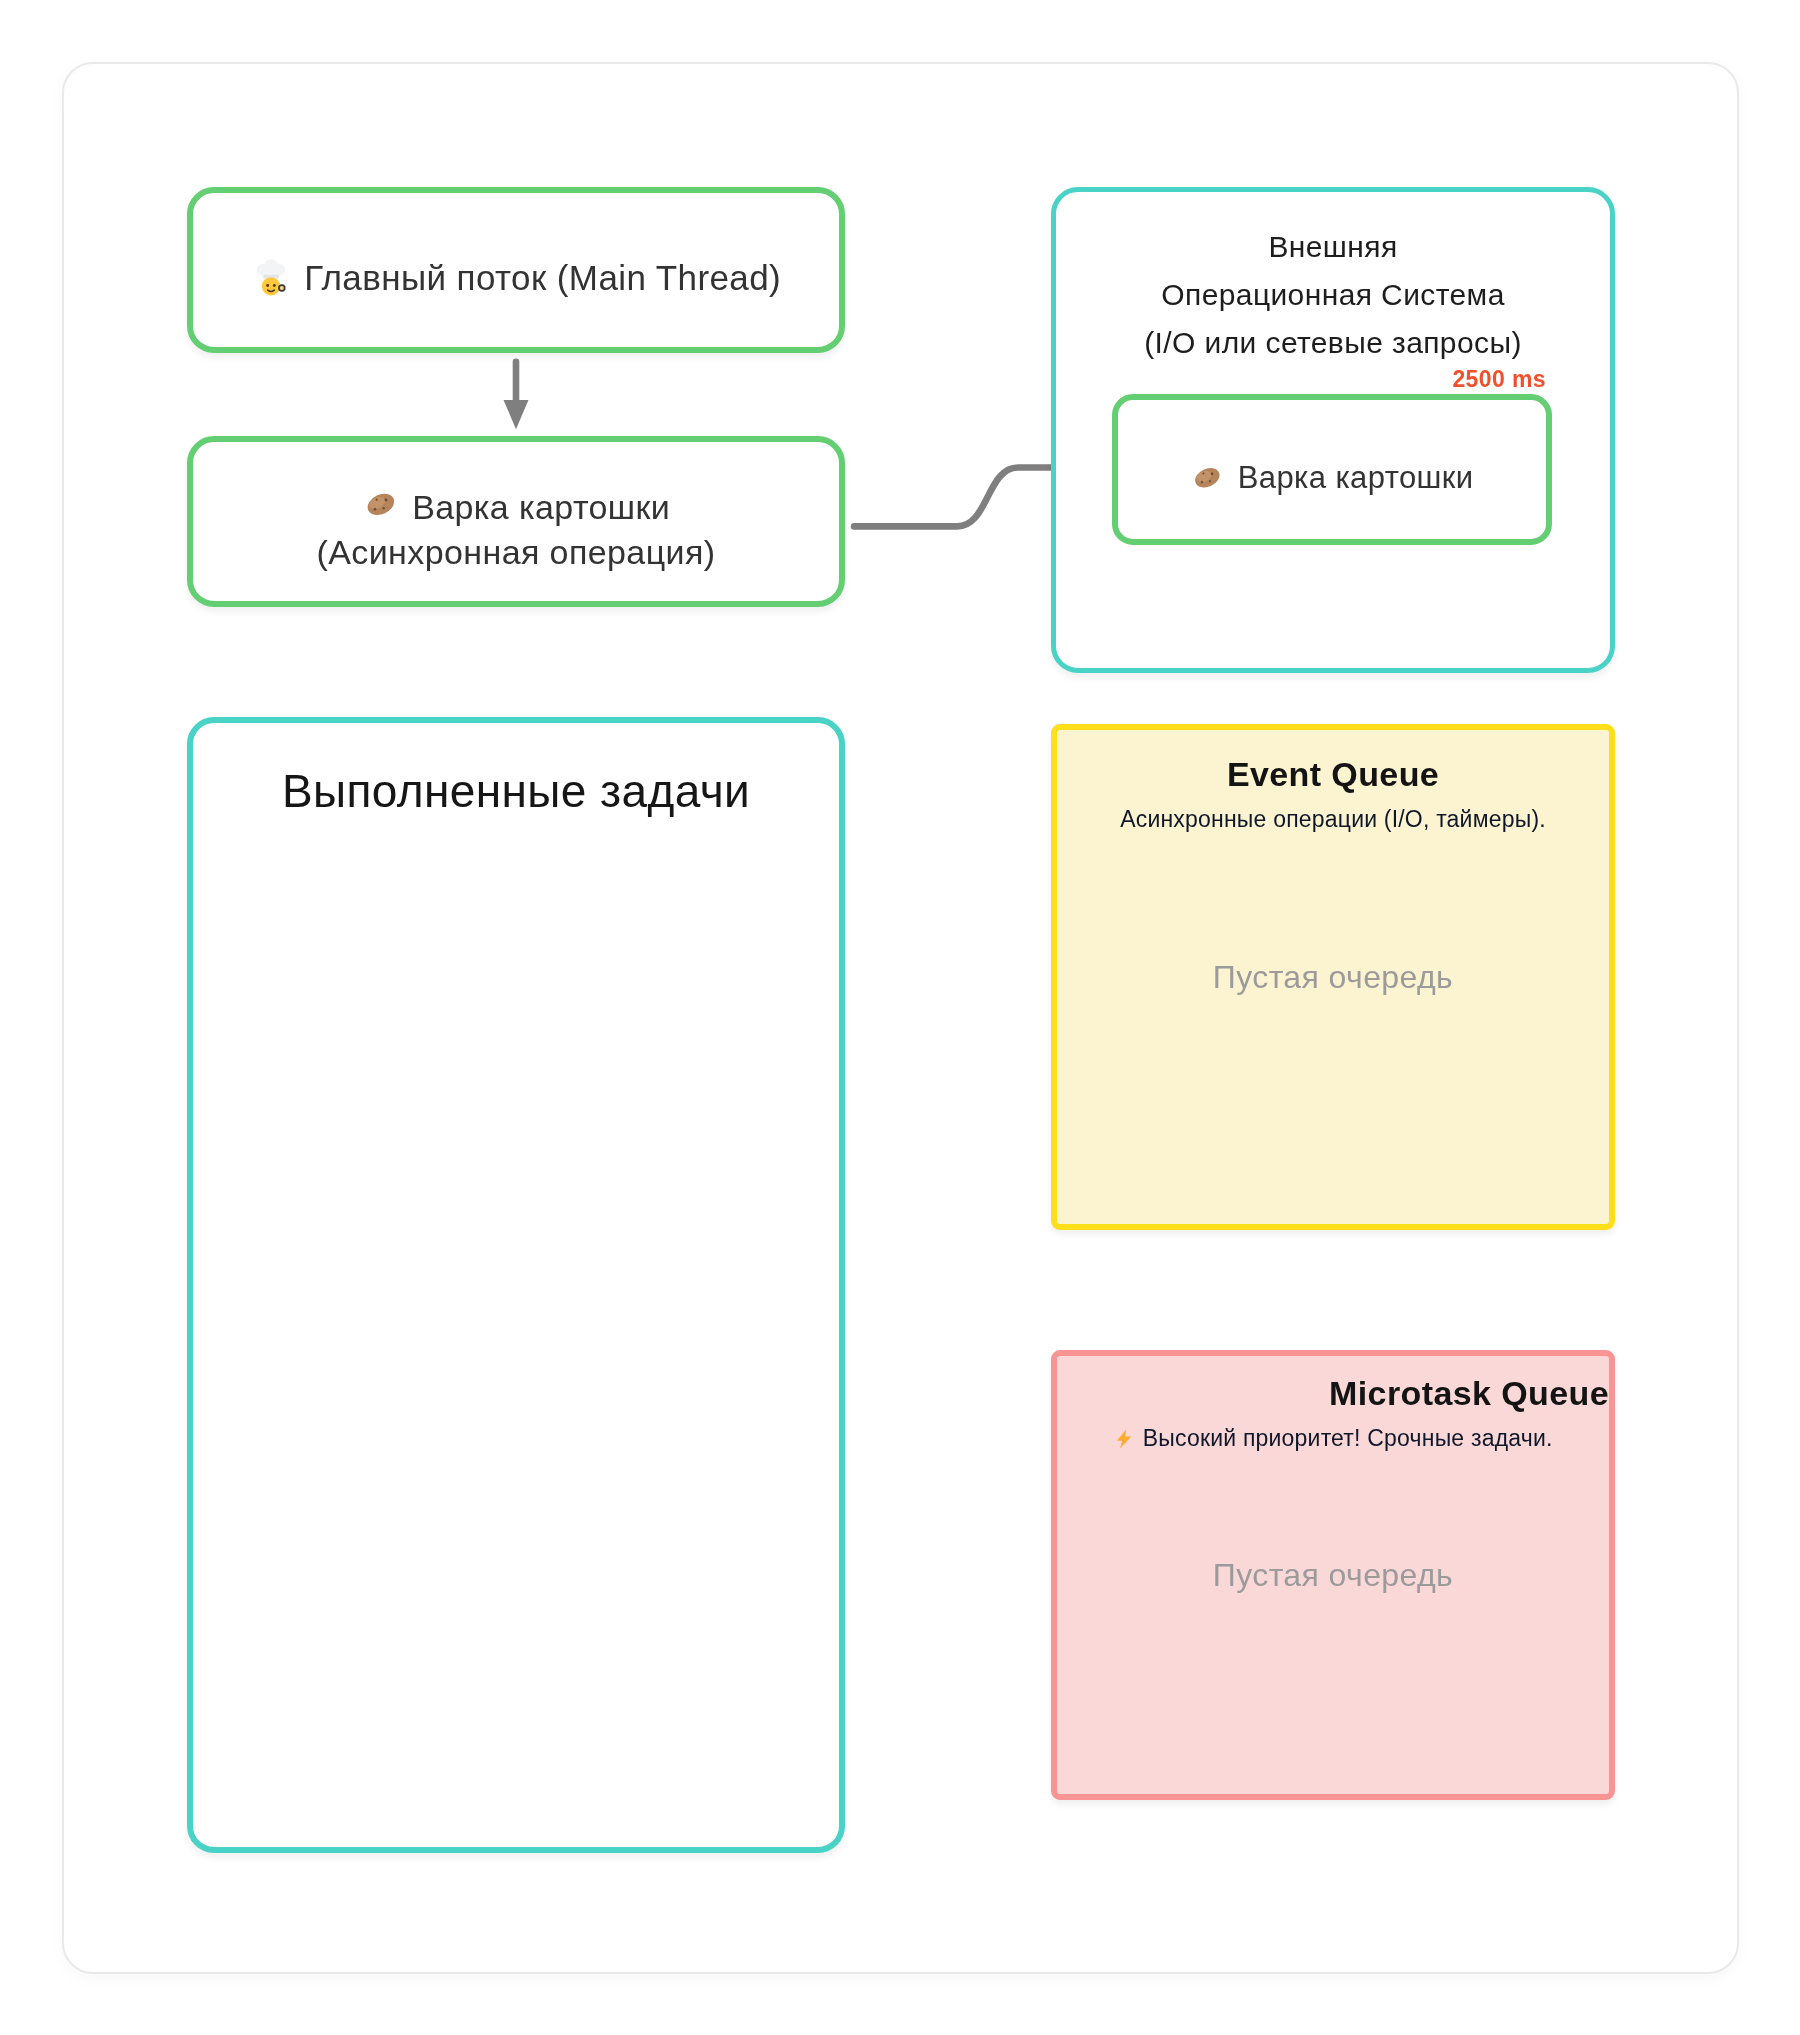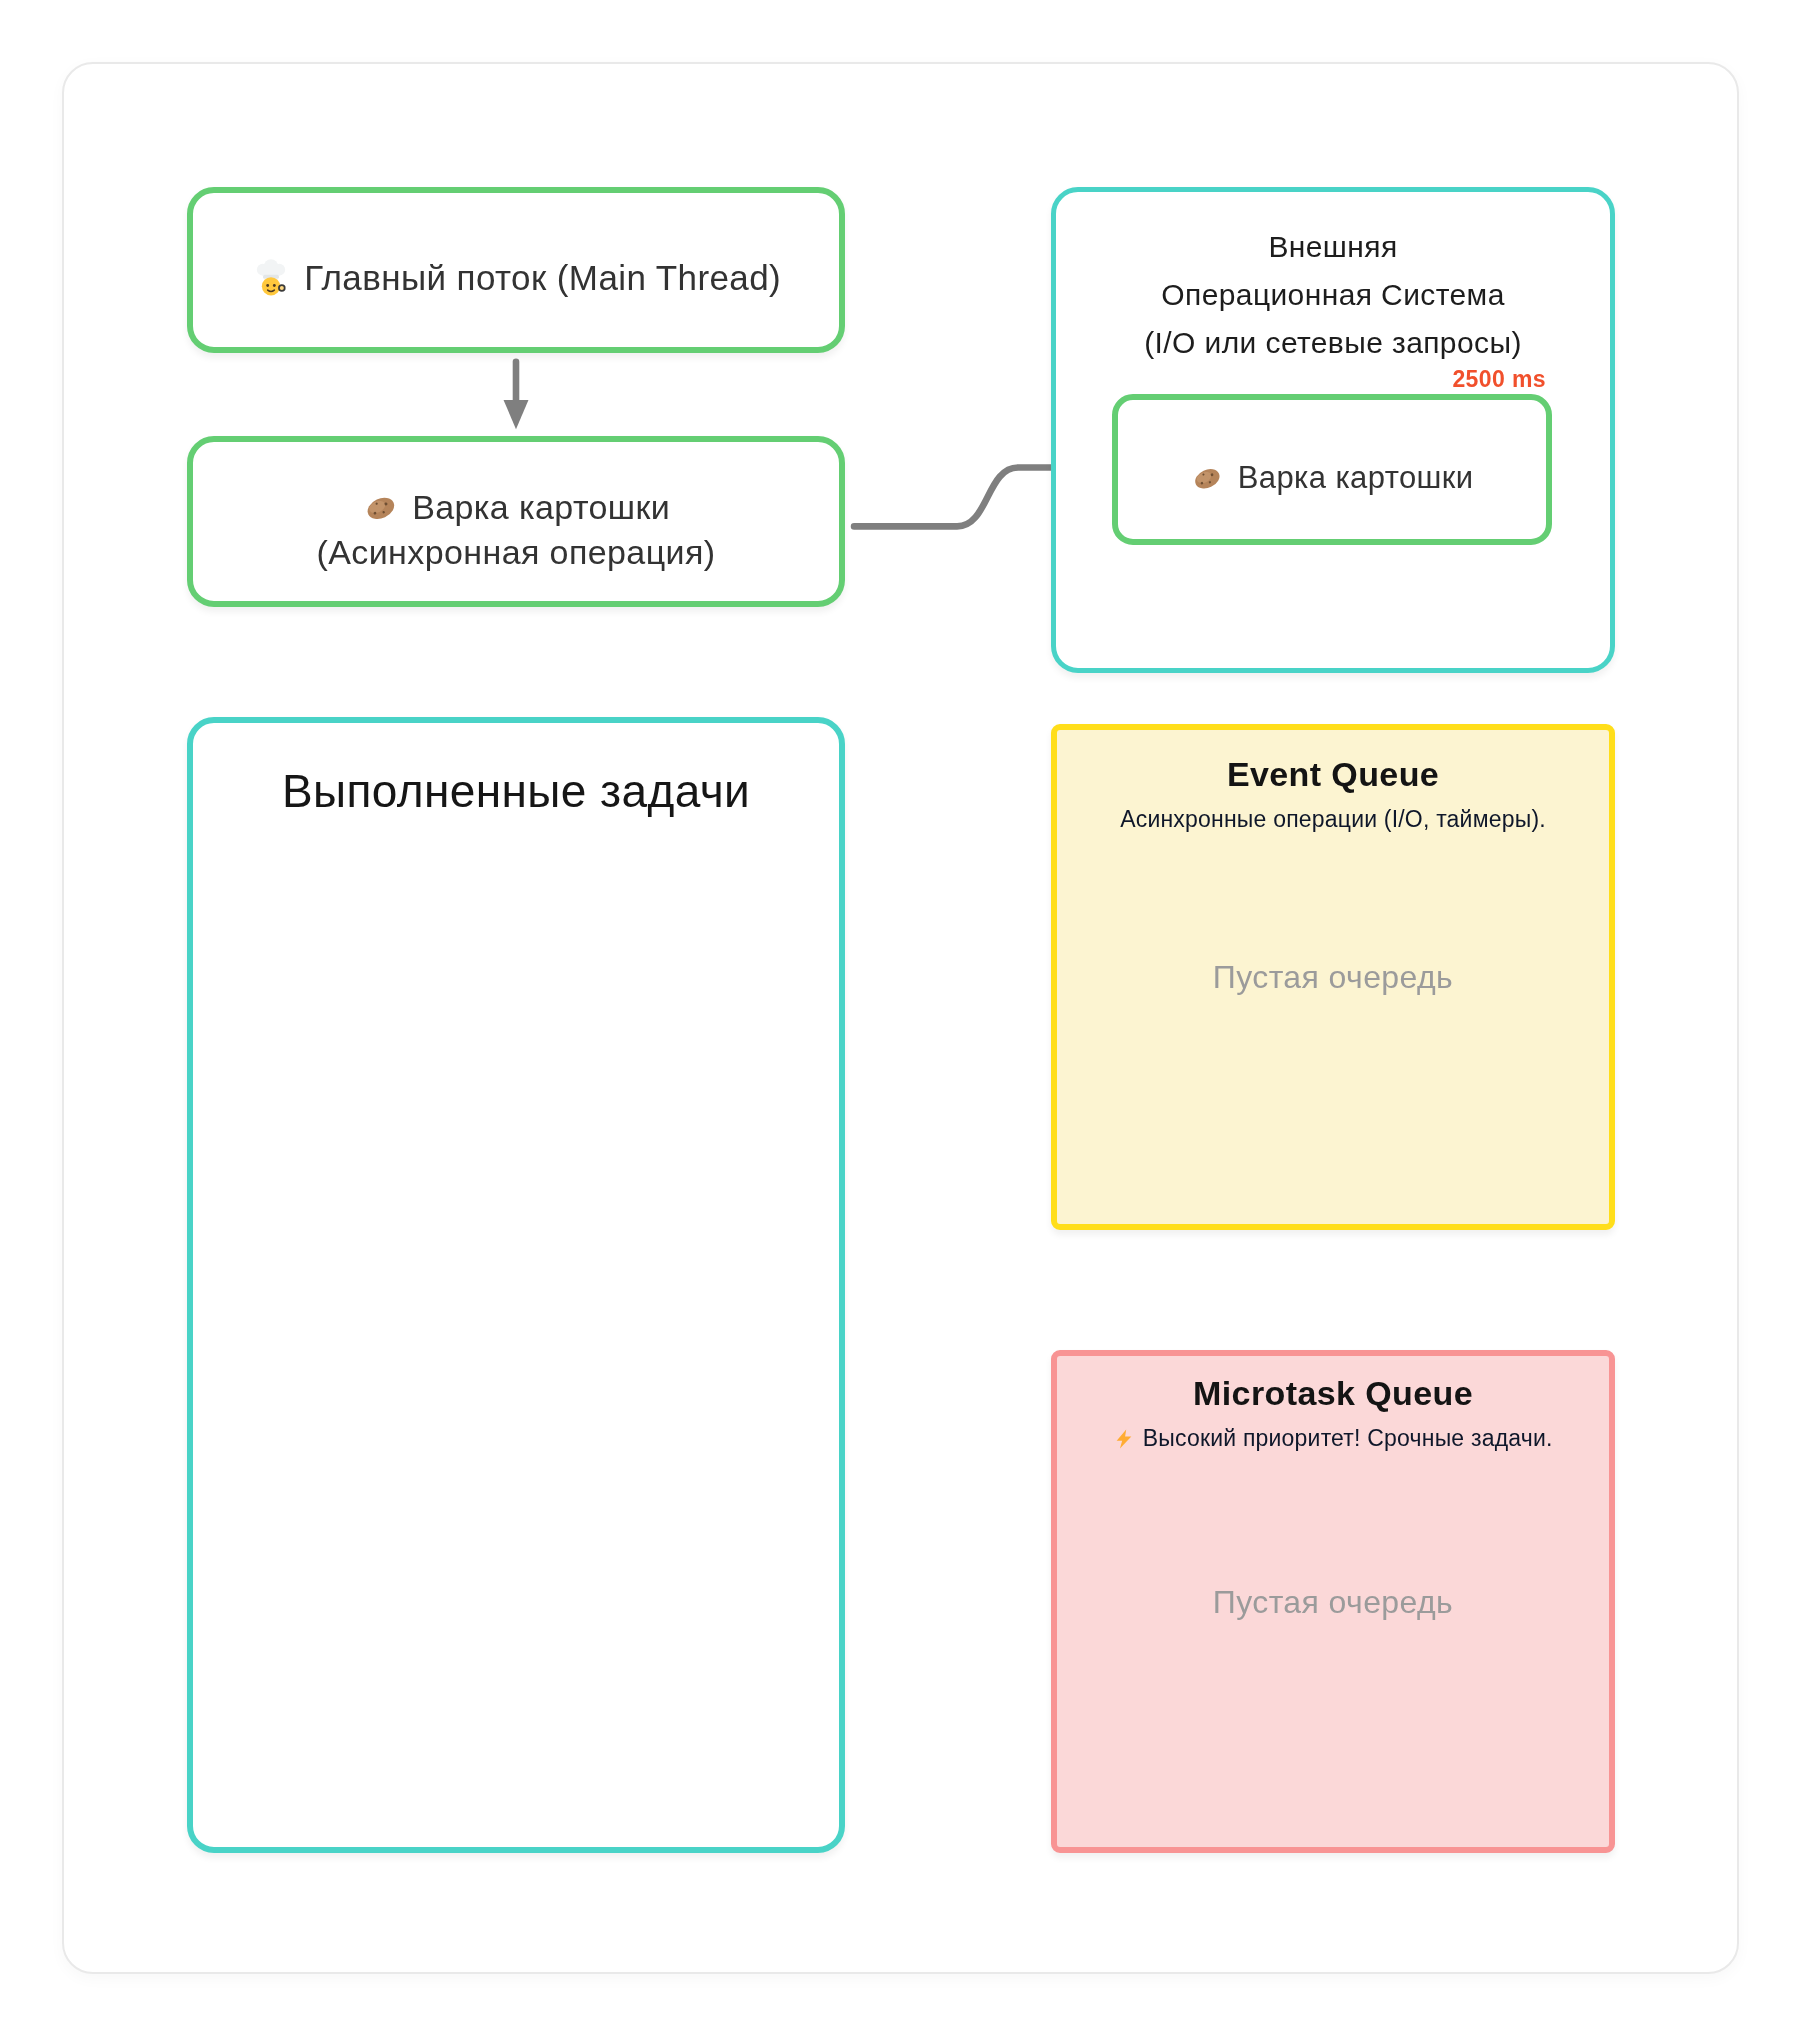--- a/index.html
+++ b/index.html
@@ -33,21 +33,21 @@
   .green-border { border: 6px solid var(--green, #64CE73); border-radius: 27px; }
   .teal-border  { border: 6px solid var(--teal, #49D3C7);  border-radius: 27px; }
 
   
   .main-thread {
     left: 123px; top: 123px;      
     width: 658px; height: 166px;
     display: flex; align-items: center; justify-content: center;
   }
   .label-row {
-    display: flex; align-items: center; gap: 13.3px;
+    display: flex; align-items: flex-start; gap: 13.3px;
     font-size: 35px; color: #333333; letter-spacing: 0.4px;
     white-space: nowrap;
     margin-top: 16px;
   }
   .arrow-down-svg {
     position: absolute; left: 430px; top: 293px;
   }
   .async-op {
     left: 123px; top: 372px;
     width: 658px; height: 171px;
@@ -107,24 +107,25 @@
     text-align: center;
     box-sizing: border-box;
   }
   .event-queue {
     top: 660px; height: 506px;
     background: var(--yellow_bg, #FCF4D1);
     border: 6px solid var(--yellow, #FFDE1A);
     padding-top: 25px;
   }
   .microtask-queue {
-    top: 1286px; height: 503px;
+    top: 1286px; height: 450px;
     background: var(--red_bg, #FBD8D8);
     border: 6px solid var(--red, #F89494);
     padding-top: 18px;
+    text-align: right;
   }
   .queue-title {
     font-size: 34px; font-weight: 700; color: #141414; letter-spacing: 0.4px;
   }
   .queue-subtitle {
     margin-top: 12px;
     font-size: 23px; color: #0f172a; letter-spacing: 0.2px;
     display: flex; align-items: center; justify-content: center; gap: 7.4px;
   }
   .empty-label {

